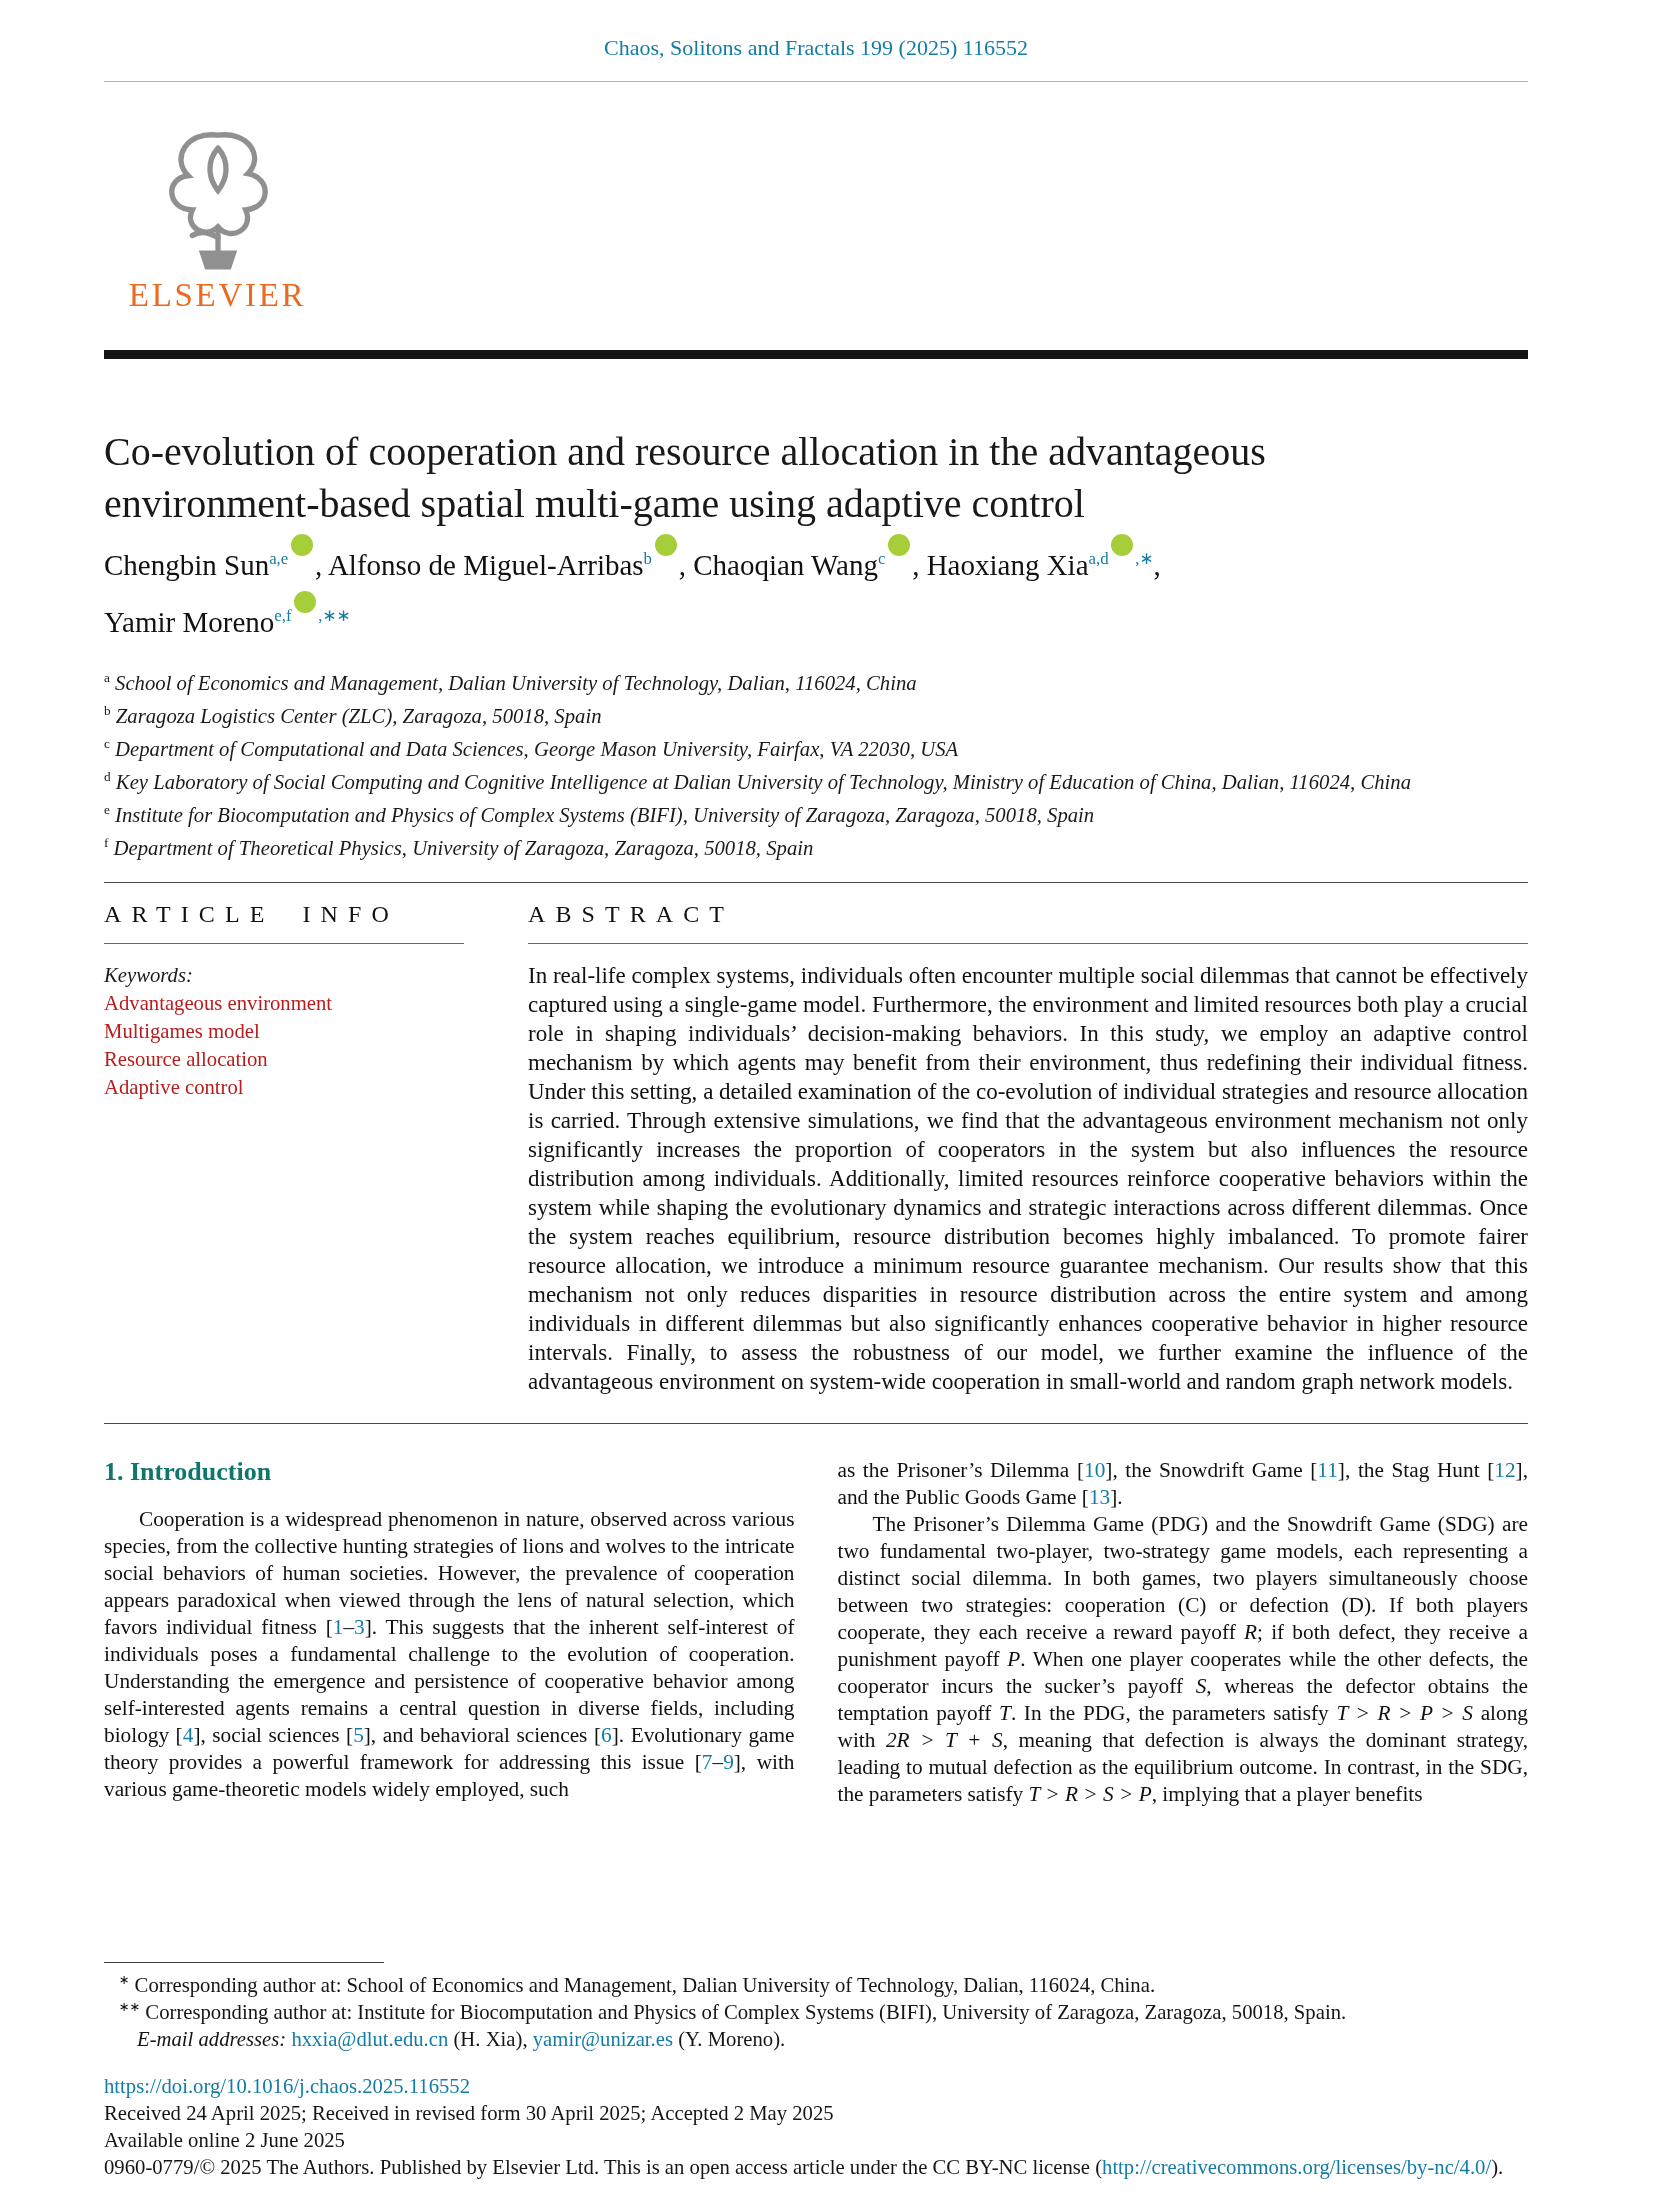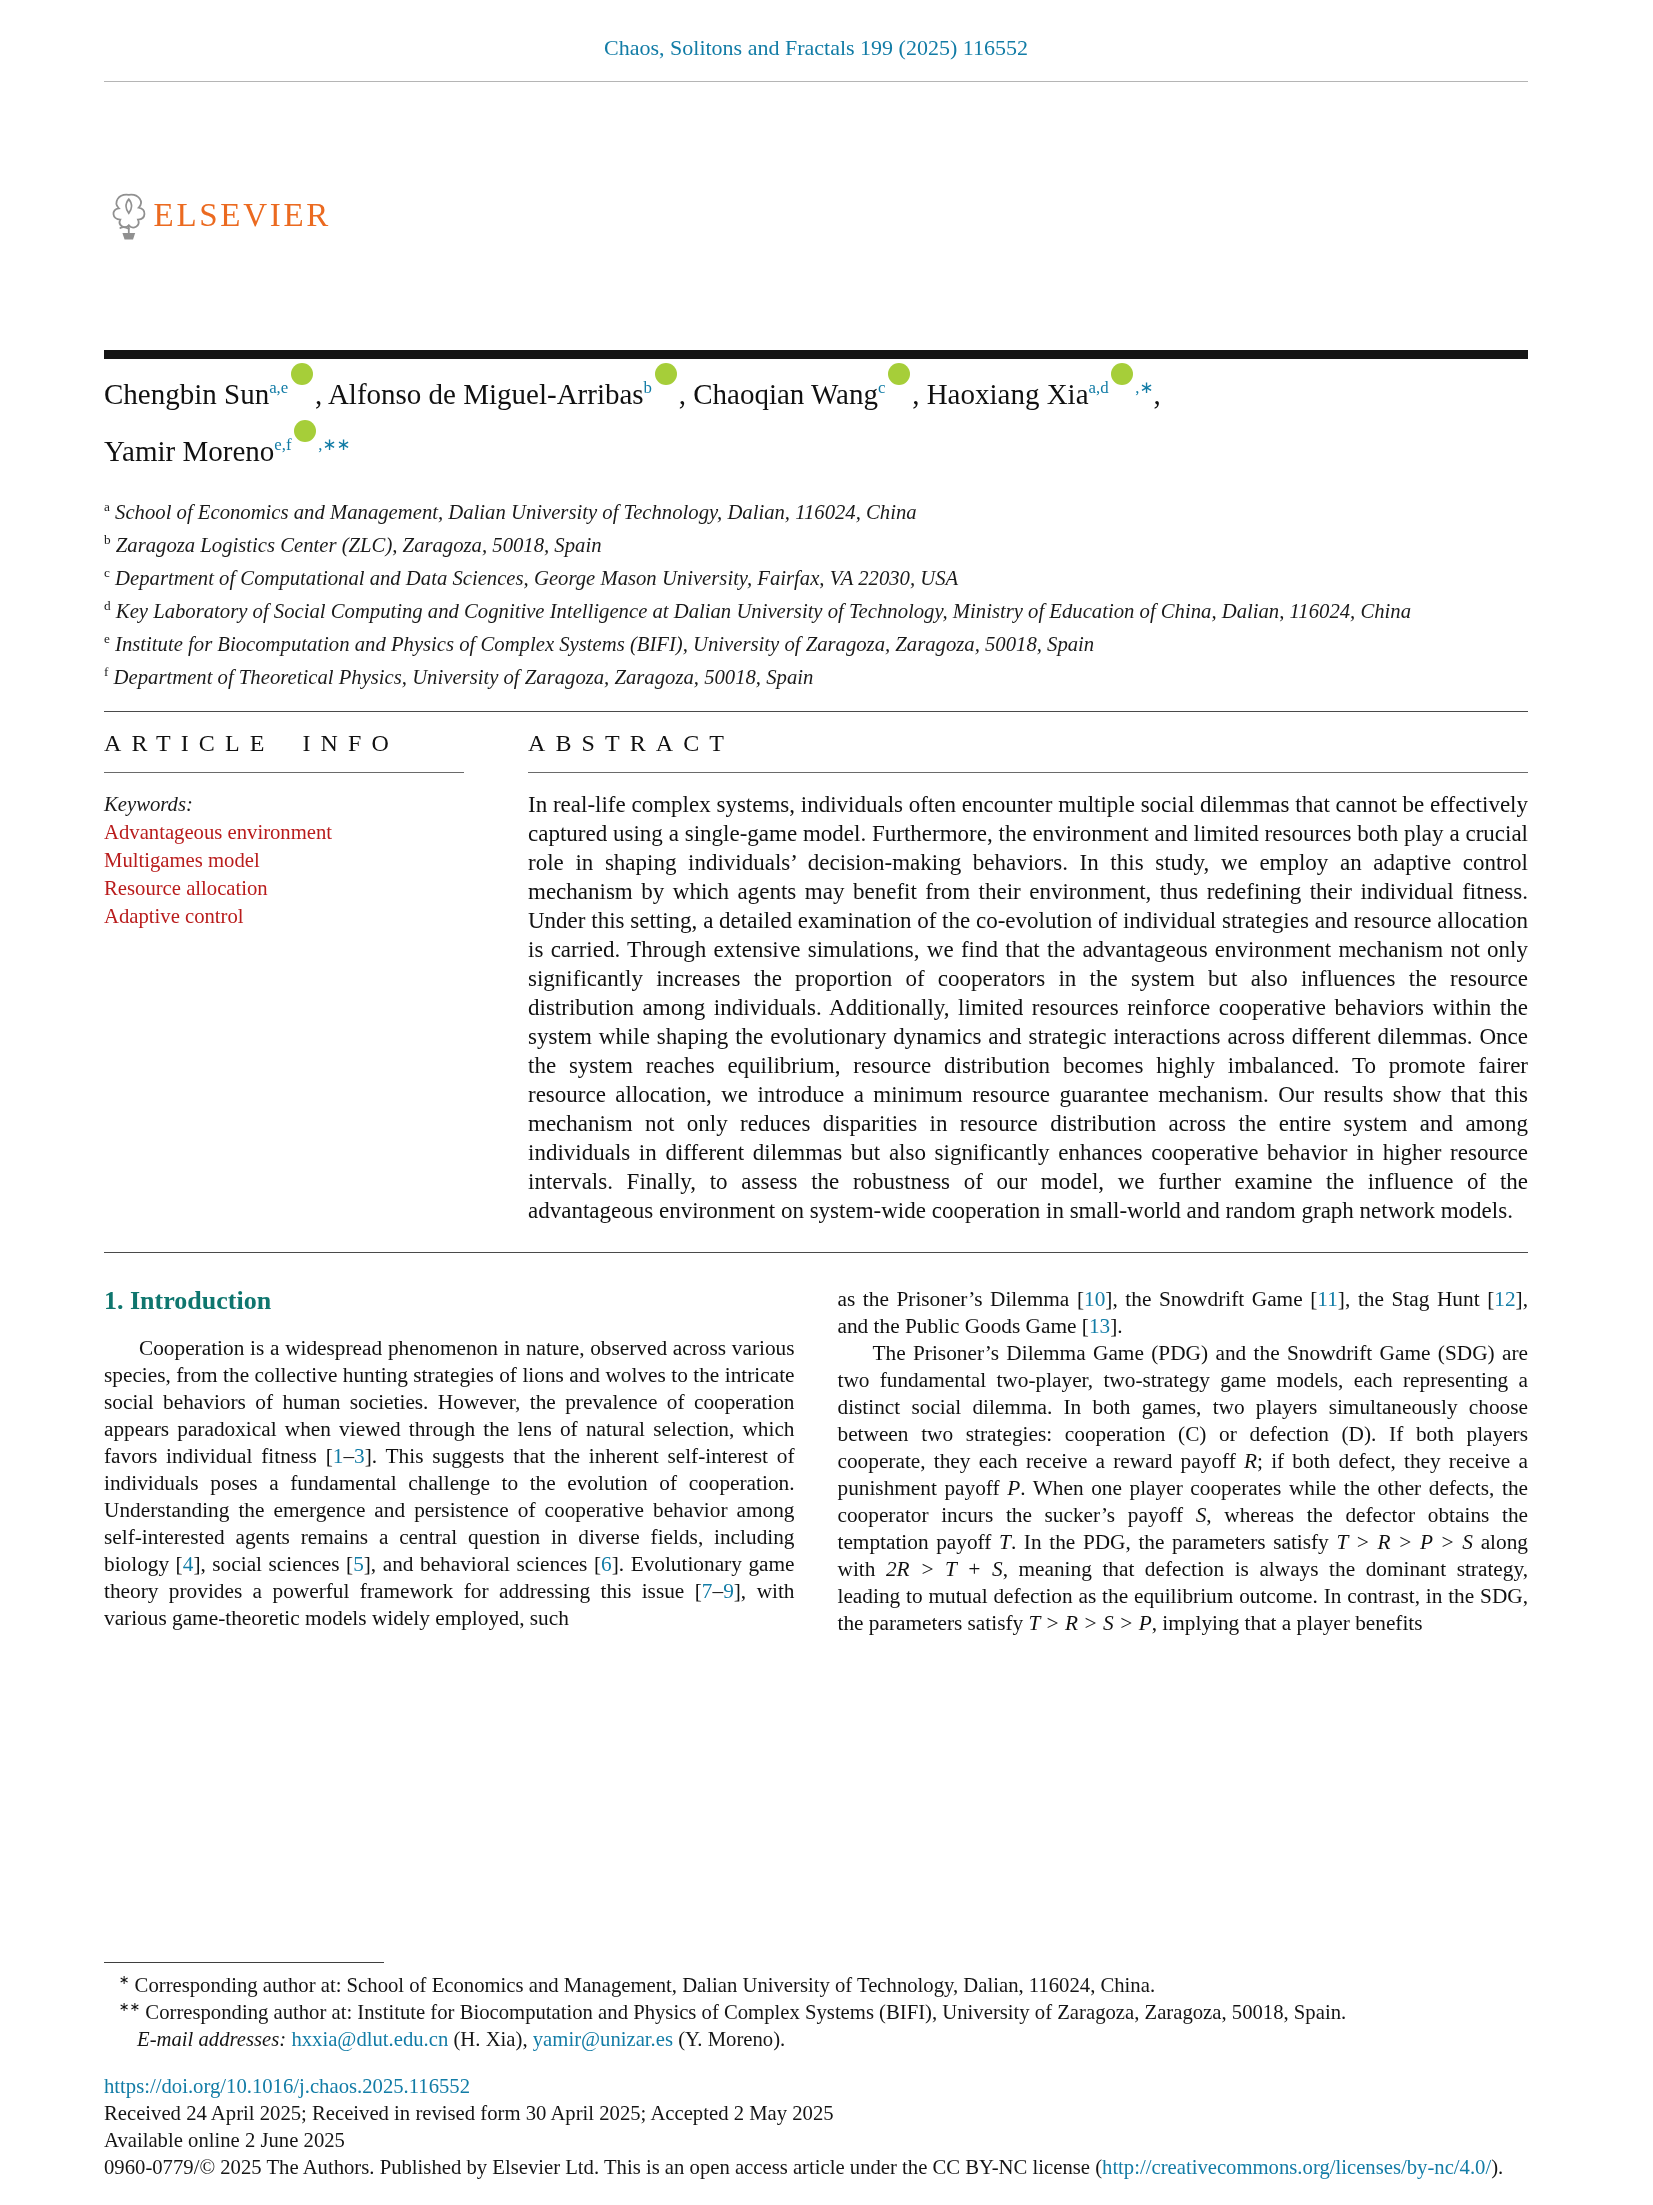--- a/index.html
+++ b/index.html
@@ -20,21 +20,21 @@
   .citation{
     padding-top:35px;text-align:center;font-size:22px;color:var(--accent);
   }
 
   
   .banner{
     margin-top:20px;display:flex;align-items:stretch;height:261px;
     border-top:1.3px solid #b5b5b5;padding-top:6.7px;box-sizing:border-box;
   }
   .logo-block{
-    width:227px;flex:none;display:flex;align-items:center;justify-content:center;
+    width:227px;flex:none;display:flex;flex-direction:column;align-items:center;justify-content:center;
   }
   .wordmark{
     font-size:33px;letter-spacing:2.7px;color:var(--elsevier-orange);font-weight:500;margin-top:1.3px;
   }
   .gray-panel{
     flex:1;margin:0 17.3px;background:var(--banner-bg);
     display:flex;flex-direction:column;align-items:center;justify-content:center;gap:23px;
     padding:12px 13.3px;
   }
   .contents-line,.homepage-line{font-size:23px;color:#222;}
@@ -128,20 +128,24 @@
           <path fill="#909090" d="M52 126 h36 l-6 18 h-24 z"></path>
         </svg>
         <div class="wordmark">ELSEVIER</div>
       </div>
 
 
     </div>
 
     <div class="black-bar"></div>
 
+    <h1 class="title">
+      <span class="tl">Co-evolution of cooperation and resource allocation in the advantageous</span>
+      <span class="tl">environment-based spatial multi-game using adaptive control</span>
+    </h1>
 
     <div class="authors"><span><span>Chengbin Sun</span><sup class="c-sup">a,e</sup><span class="orcid"><span class="orcid-i">iD</span></span><span>, </span></span><span><span>Alfonso de Miguel-Arribas</span><sup class="c-sup">b</sup><span class="orcid"><span class="orcid-i">iD</span></span><span>, </span></span><span><span>Chaoqian Wang</span><sup class="c-sup">c</sup><span class="orcid"><span class="orcid-i">iD</span></span><span>, </span></span><span><span>Haoxiang Xia</span><sup class="c-sup">a,d</sup><span class="orcid"><span class="orcid-i">iD</span></span><sup class="c-sup">,∗</sup><span>,</span></span></div>
     <div class="authors"><span><span>Yamir Moreno</span><sup class="c-sup">e,f</sup><span class="orcid"><span class="orcid-i">iD</span></span><sup class="c-sup">,∗∗</sup></span></div>
 
     <div class="affils">
       <div class="affil"><sup>a</sup> <span>School of Economics and Management, Dalian University of Technology, Dalian, 116024, China</span></div>
       <div class="affil"><sup>b</sup> <span>Zaragoza Logistics Center (ZLC), Zaragoza, 50018, Spain</span></div>
       <div class="affil"><sup>c</sup> <span>Department of Computational and Data Sciences, George Mason University, Fairfax, VA 22030, USA</span></div>
       <div class="affil"><sup>d</sup> <span>Key Laboratory of Social Computing and Cognitive Intelligence at Dalian University of Technology, Ministry of Education of China, Dalian, 116024, China</span></div>
       <div class="affil"><sup>e</sup> <span>Institute for Biocomputation and Physics of Complex Systems (BIFI), University of Zaragoza, Zaragoza, 50018, Spain</span></div>

